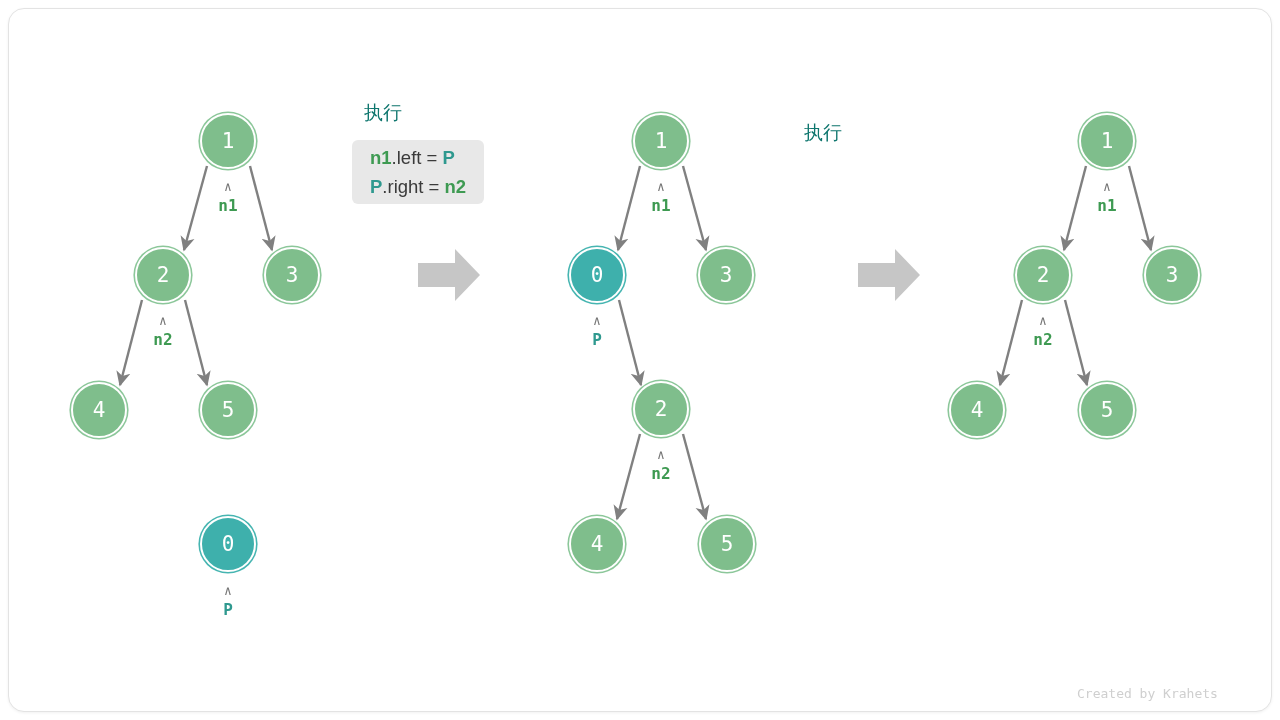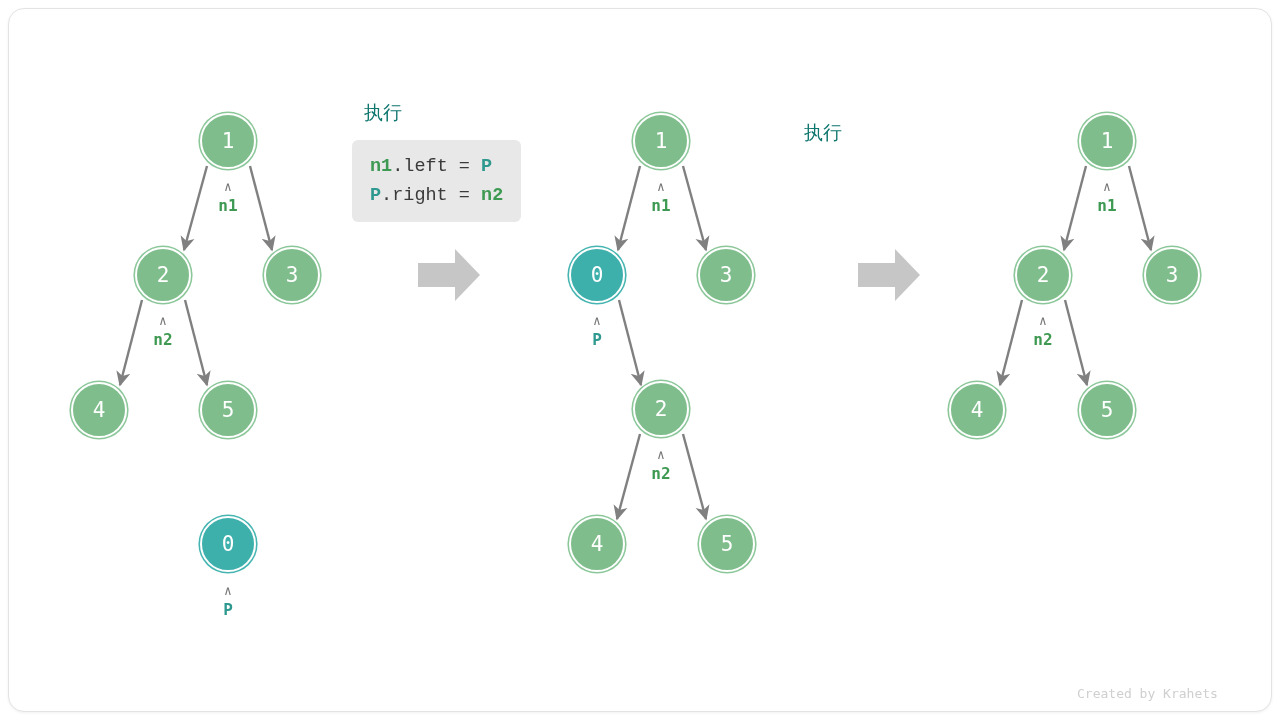--- a/index.html
+++ b/index.html
@@ -87,22 +87,22 @@
     position: absolute;
     font-family: "DejaVu Sans", "Liberation Sans", sans-serif;
     font-size: 19px;
     color: #0f766e;
     white-space: nowrap;
   }
   .codeblock {
     position: absolute;
     background: #e8e8e8;
     border-radius: 6px;
-    padding: 12px 18px;
-    font-family: Liberation Mono, monospace;
+    padding: 3px 18px;
+    font-family: Liberation Sans, sans-serif;
     font-size: 18.5px;
     line-height: 29px;
     color: #3a3a3a;
     white-space: pre;
   }
   .codeblock .kn { color: #3E9A52; font-weight: bold; }
   .codeblock .kp { color: #2F998F; font-weight: bold; }
   .codeblock .op { color: #3a3a3a; }
   
   .footer {

